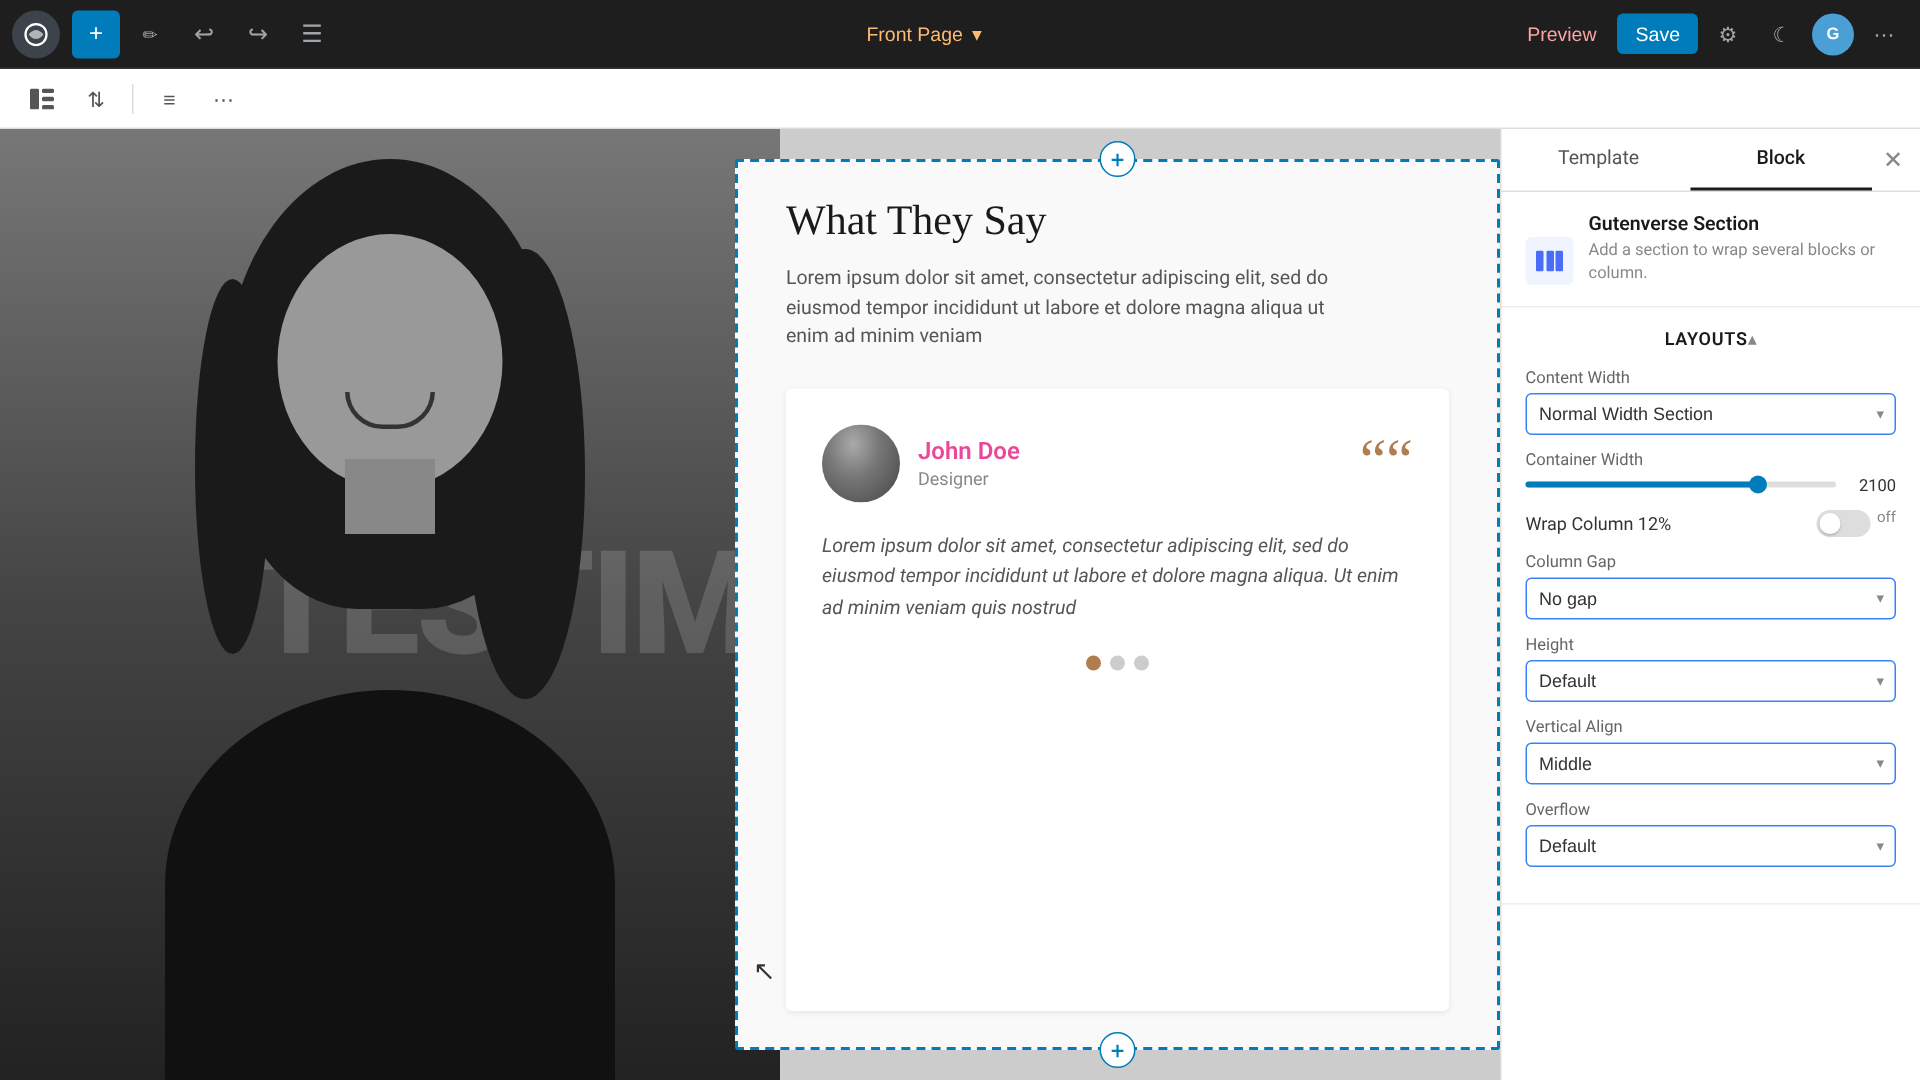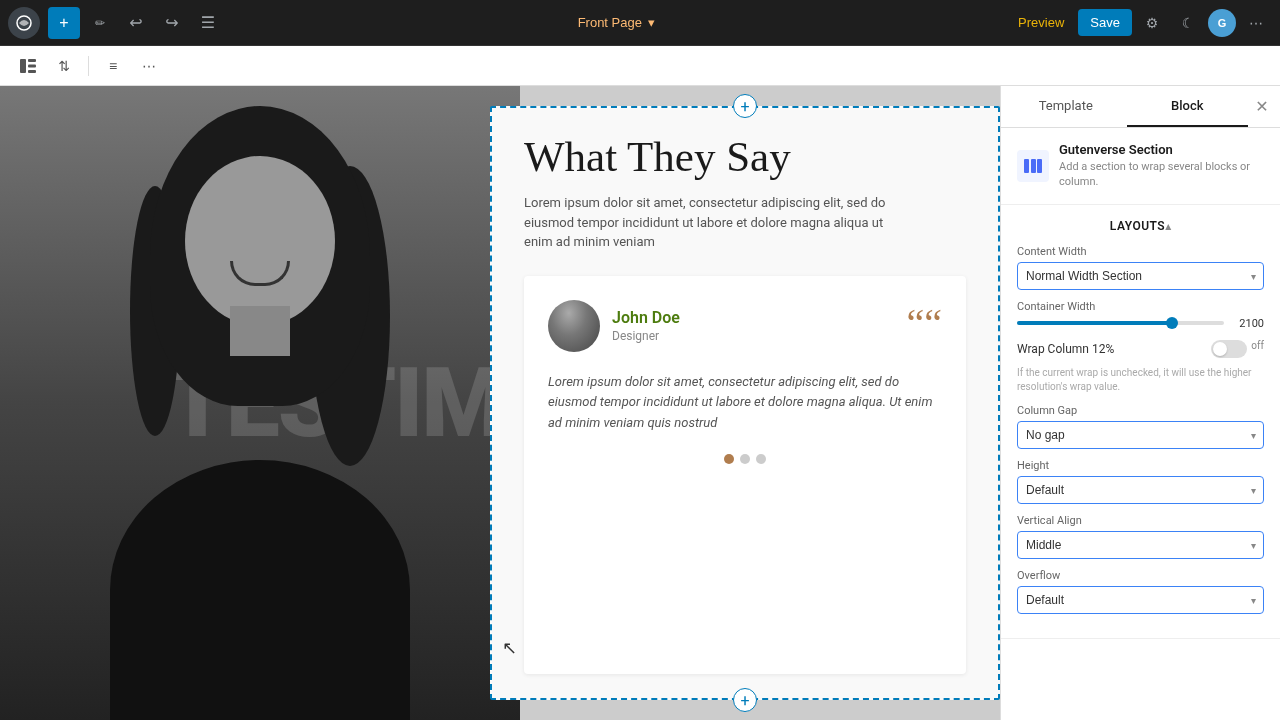--- a/index.html
+++ b/index.html
@@ -42,21 +42,21 @@
     .page-selector {
       display: flex; align-items: center; gap: 6px;
       background: transparent; border: none;
       color: #fdba74; cursor: pointer; font-size: 13px; justify-content: flex-end;
     }
     .topbar-right {
       display: flex; align-items: center; gap: 4px;
     }
     .preview-btn {
       background: transparent; border: none;
-      color: #eab308; cursor: pointer; font-size: 13px;
+      color: #fca5a5; cursor: pointer; font-size: 13px;
       padding: 6px 10px; border-radius: 4px;
     }
     .save-btn {
       background: #007cba; border: none;
       color: white; cursor: pointer; font-size: 13px;
       padding: 6px 12px; border-radius: 4px; font-weight: 500;
     }
     .icon-btn {
       width: 32px; height: 32px;
       background: transparent; border: none;
@@ -174,21 +174,21 @@
 
     .block-inner {
       padding: 24px 32px;
       height: 100%;
       display: flex;
       flex-direction: column;
     }
 
     .block-title {
       font-family: Georgia, serif;
-      font-size: 43px;
+      font-size: 28px;
       color: #1a1a1a;
       margin-bottom: 12px;
     }
 
     .block-subtitle {
       font-size: 13px;
       color: #555;
       line-height: 1.5;
       max-width: 380px;
     }
@@ -228,21 +228,21 @@
       color: #b07d4e;
       font-size: 40px;
       line-height: 1;
       font-family: Georgia, serif;
       margin-top: 4px;
     }
 
     .person-name {
       font-size: 16px;
       font-weight: 600;
-      color: #4d7c0f;
+      color: #ec4899;
       margin-bottom: 2px;
     }
 
     .person-role {
       font-size: 12px;
       color: #888;
     }
 
     .quote-text {
       font-size: 13px;
@@ -321,21 +321,21 @@
     .panel-body {
       flex: 1;
       overflow-y: auto;
       padding: 0;
     }
 
     .panel-block-info {
       padding: 14px 16px;
       border-bottom: 1px solid #eee;
       display: flex;
-      align-items: center;
+      align-items: flex-end;
       gap: 10px;
     }
 
     .block-icon {
       width: 32px; height: 32px;
       background: #f0f4ff;
       border-radius: 4px;
       display: flex; align-items: center; justify-content: center;
       color: #4a6cf7;
       font-size: 14px;
@@ -693,21 +693,20 @@
 
         <div class="toggle-row">
           <label class="toggle-label">Wrap Column 12%</label>
           <div class="toggle-switch">
             <div class="toggle-track off">
               <div class="toggle-knob"></div>
             </div>
             <span class="toggle-text">off</span>
           </div>
         </div>
-        <div class="toggle-desc">If the current wrap is unchecked, it will use the higher resolution's wrap value.</div>
 
         <div class="form-row" style="margin-top:10px;">
           <label class="form-label">Column Gap</label>
           <div class="form-select-wrap">
             <select class="form-select">
               <option>No gap</option>
               <option>Small</option>
               <option>Medium</option>
               <option>Large</option>
             </select>

